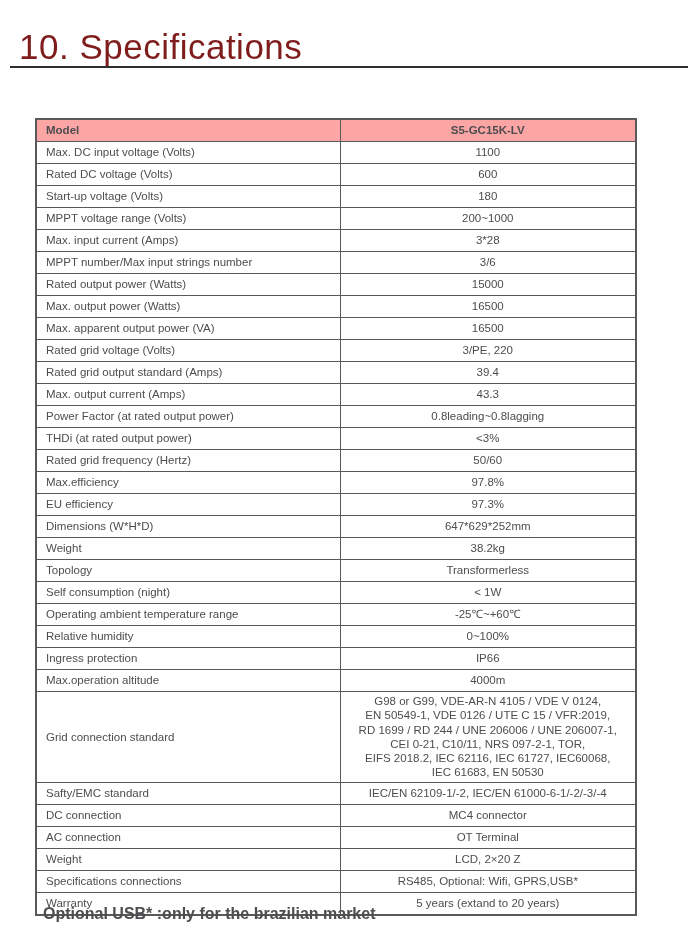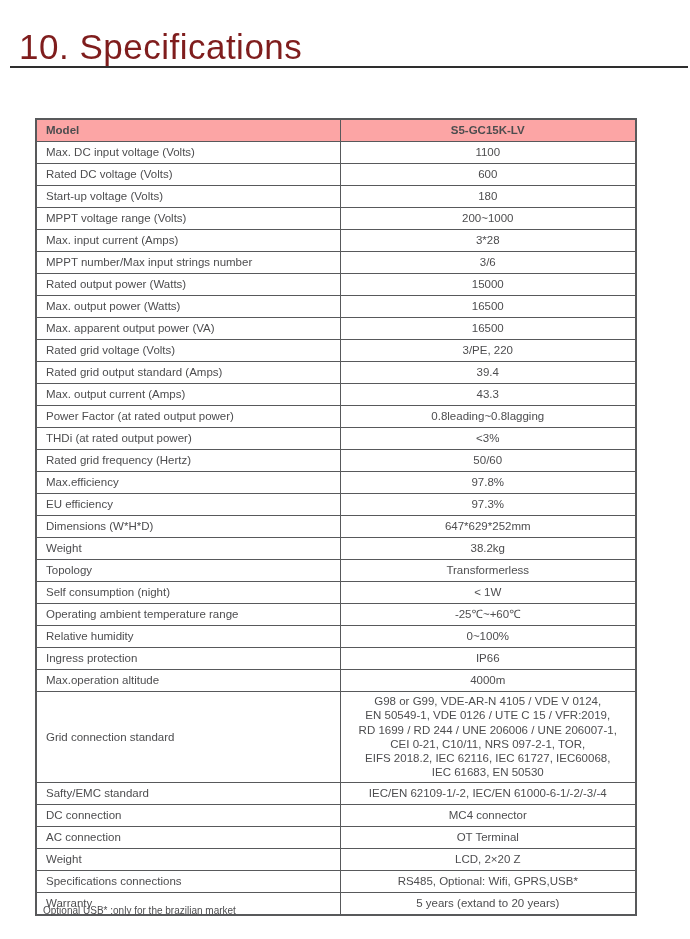--- a/index.html
+++ b/index.html
@@ -61,22 +61,23 @@
   }
   .spec-table tr.tall td {
     height: auto;
     line-height: 14.3px;
     padding-top: 2px;
     padding-bottom: 2px;
   }
   .footnote {
     position: absolute;
     left: 43px; top: 905px;
-    font-size: 10px;
-    color: #4d4d4f;
+    font-size: 16px;
+    color: #4d4d4f;
+    font-weight: bold;
   }
 </style>
 </head>
 <body>
 
 <h1 class="page-title">10. Specifications</h1>
 <div class="title-rule"></div>
 
 <table class="spec-table">
   <colgroup>

